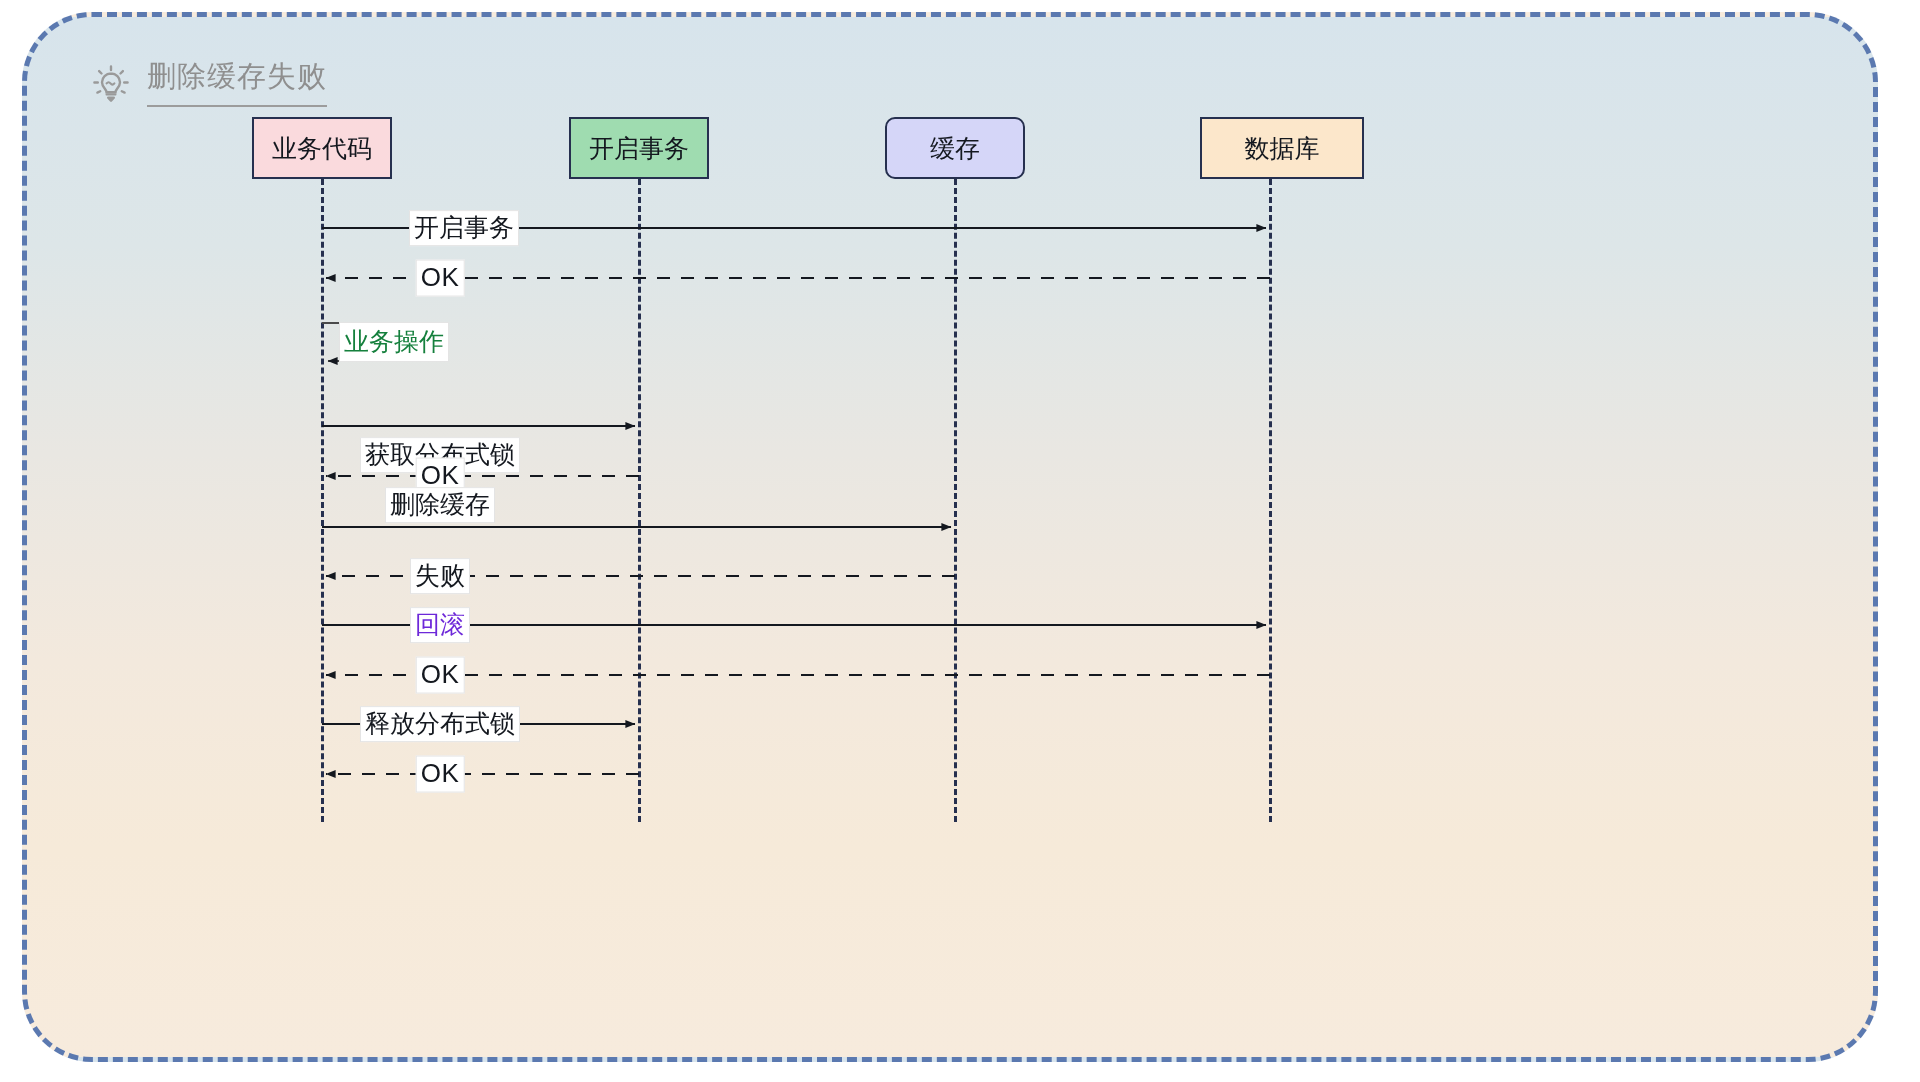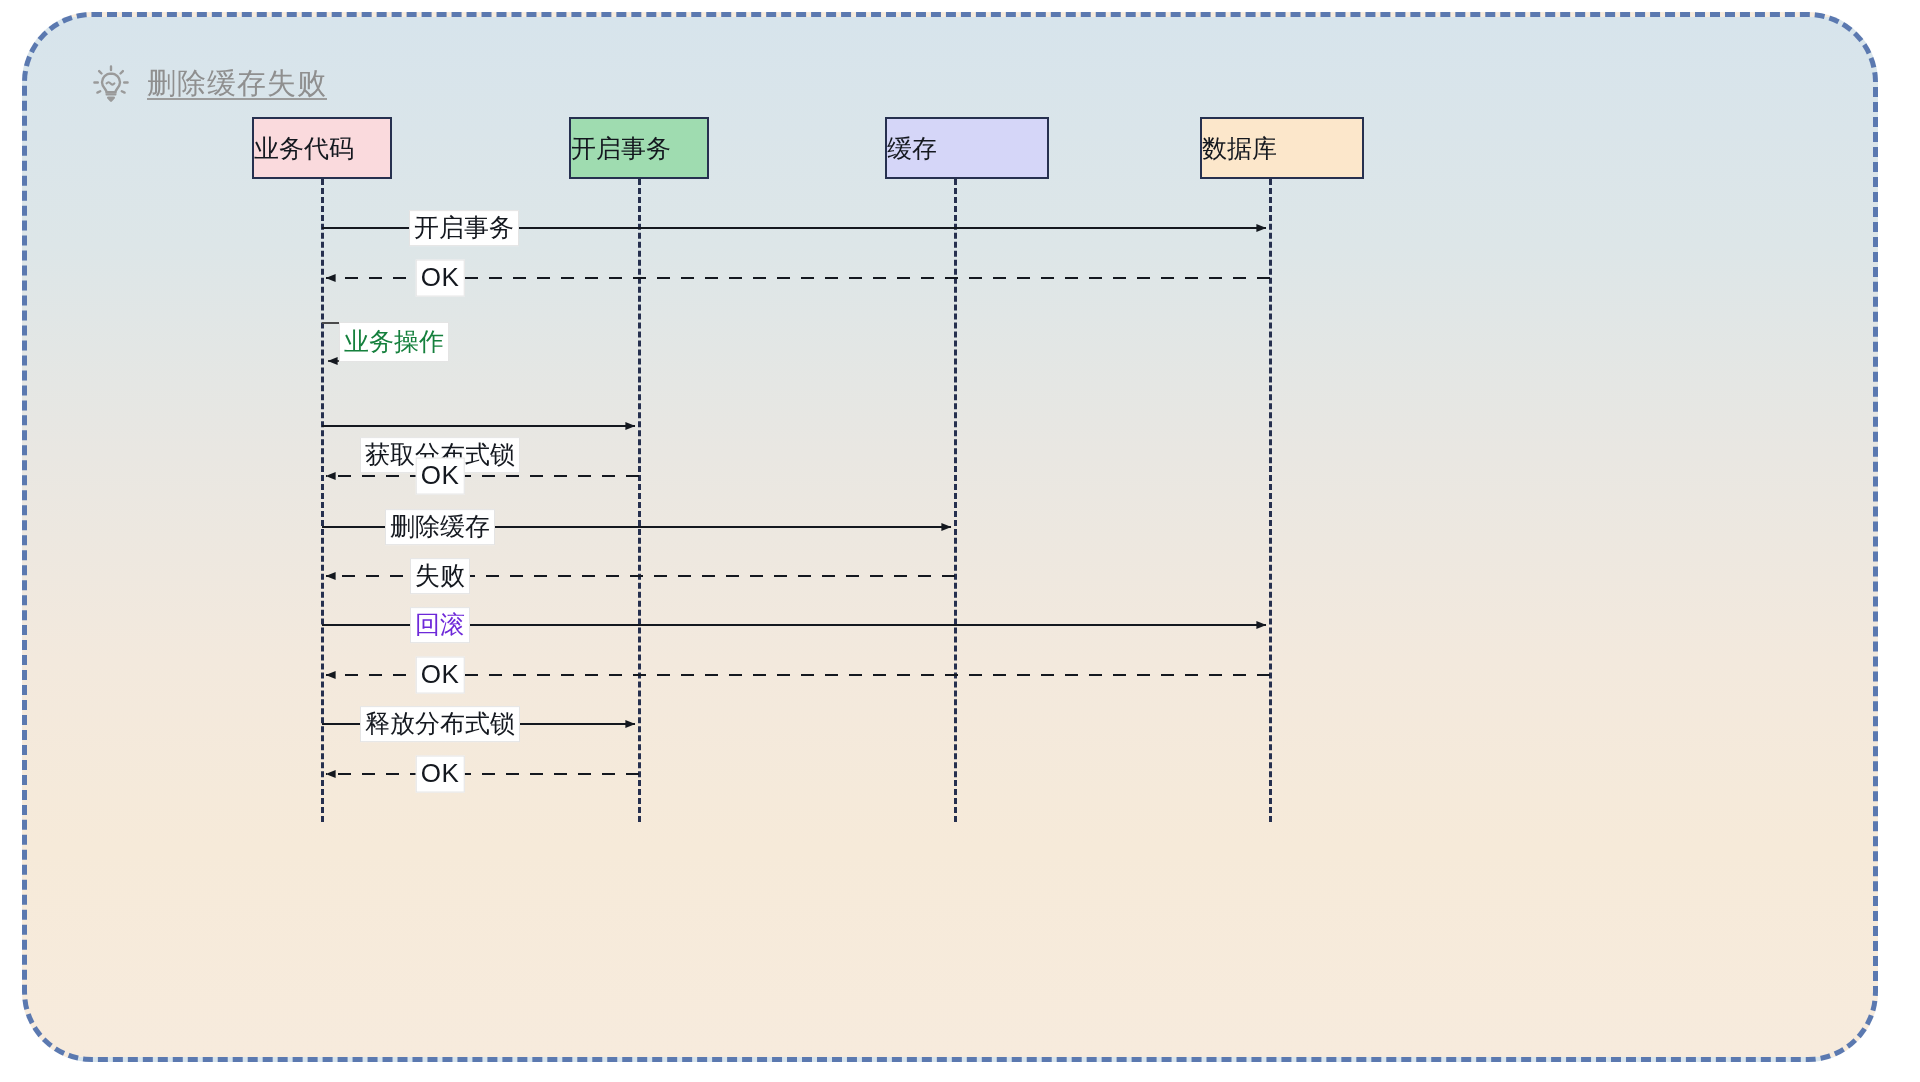--- a/index.html
+++ b/index.html
@@ -53,34 +53,34 @@
     align-items: center;
     gap: 14px;
     height: 50px;
   }
   #bulb-icon { width: 44px; height: 44px; display: block; }
   #title-text {
     font-size: 29px;
     color: #8f8f8f;
     letter-spacing: 1px;
     border-bottom: 2px solid #9c9c9c;
-    padding-bottom: 0;
+    padding-bottom: 13px;
     line-height: 1.05;
     white-space: nowrap;
   }
 
   
   .participant {
     position: absolute;
     box-sizing: border-box;
     border: 2px solid #26304f;
     height: 62px;
     display: flex;
     align-items: center;
-    justify-content: flex-start;
+    justify-content: center;
     font-size: 25px;
     color: #14181f;
     white-space: nowrap;
   }
 
   
   .lifeline {
     position: absolute;
     width: 0;
     border-left: 3px dashed #26304f;
@@ -158,21 +158,21 @@
       <div id="title-text">删除缓存失败</div>
     </div>
 
     <div id="participants-layer">
         <div class="participant" style="left: 225px; top: 100px; width: 140px; background: rgb(250, 218, 221);">
           <span>业务代码</span>
         </div>
         <div class="participant" style="left: 542px; top: 100px; width: 140px; background: rgb(159, 220, 176);">
           <span>开启事务</span>
         </div>
-        <div class="participant" style="left: 858px; top: 100px; width: 164px; background: rgb(213, 214, 248);">
+        <div class="participant" style="left: 858px; top: 100px; width: 140px; background: rgb(213, 214, 248); border-radius: 10px;">
           <span>缓存</span>
         </div>
         <div class="participant" style="left: 1173px; top: 100px; width: 164px; background: rgb(252, 231, 203);">
           <span>数据库</span>
         </div>
       </div>
 
     <div id="lifelines-layer">
         <div class="lifeline" style="left: 294px; top: 162px; height: 643px;"></div>
         <div class="lifeline" style="left: 611px; top: 162px; height: 643px;"></div>
@@ -206,21 +206,21 @@
           <line x1="612" y1="757" x2="299" y2="757" stroke="#14181f" stroke-width="2.2" stroke-dasharray="13 11" marker-end="url(#arrow-solid)"></line>
         </g>
     </svg>
 
     <div id="labels-layer">
         <div class="msg-label" style="left: 413px; top: 211px; margin-left: 24px;">开启事务</div>
         <div class="msg-label latin" style="left: 413px; top: 261px;">OK</div>
         <div class="self-label" style="left: 312px; top: 325px;">业务操作</div>
         <div class="msg-label" style="left: 413px; top: 409px; margin-top: 29px;">获取分布式锁</div>
         <div class="msg-label latin" style="left: 413px; top: 459px;">OK</div>
-        <div class="msg-label" style="left: 413px; top: 510px;">删除缓存</div>
+        <div class="msg-label" style="left: 413px; top: 488px;">删除缓存</div>
         <div class="msg-label" style="left: 413px; top: 559px;">失败</div>
         <div class="msg-label accent" style="left: 413px; top: 608px;">回滚</div>
         <div class="msg-label latin" style="left: 413px; top: 658px;">OK</div>
         <div class="msg-label" style="left: 413px; top: 707px;">释放分布式锁</div>
         <div class="msg-label latin" style="left: 413px; top: 757px;">OK</div>
       </div>
 
 
   </div>
 </div>

